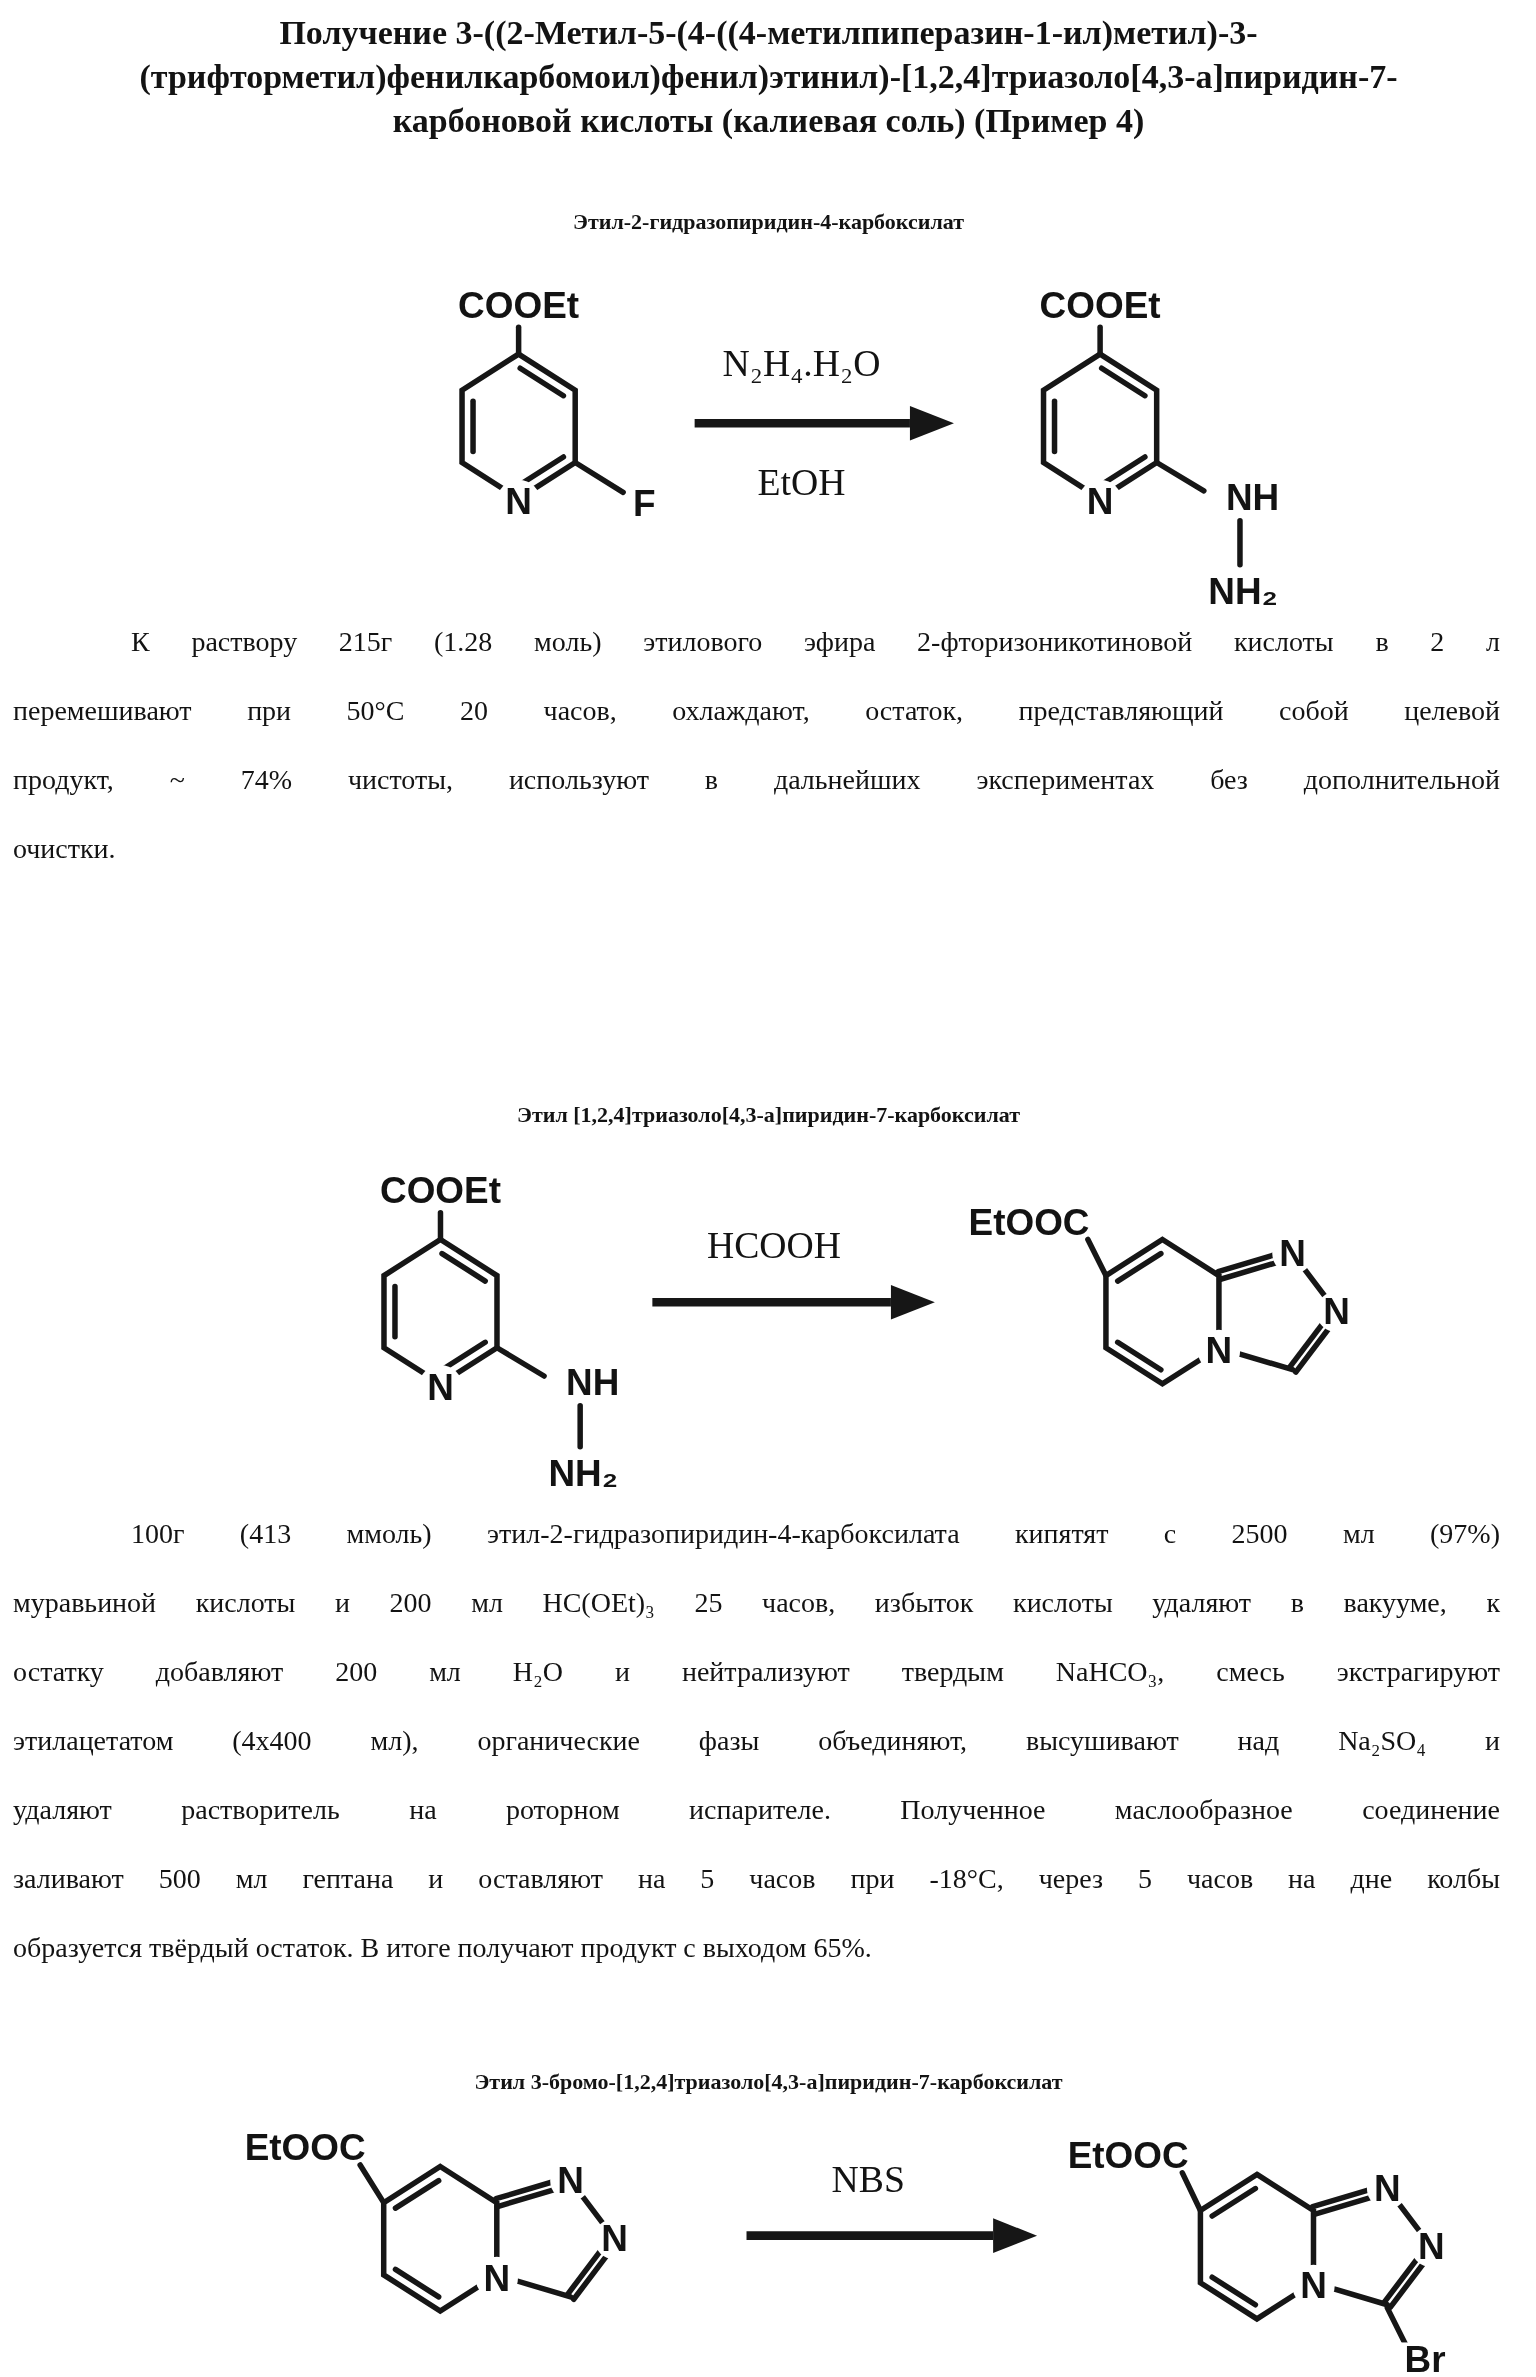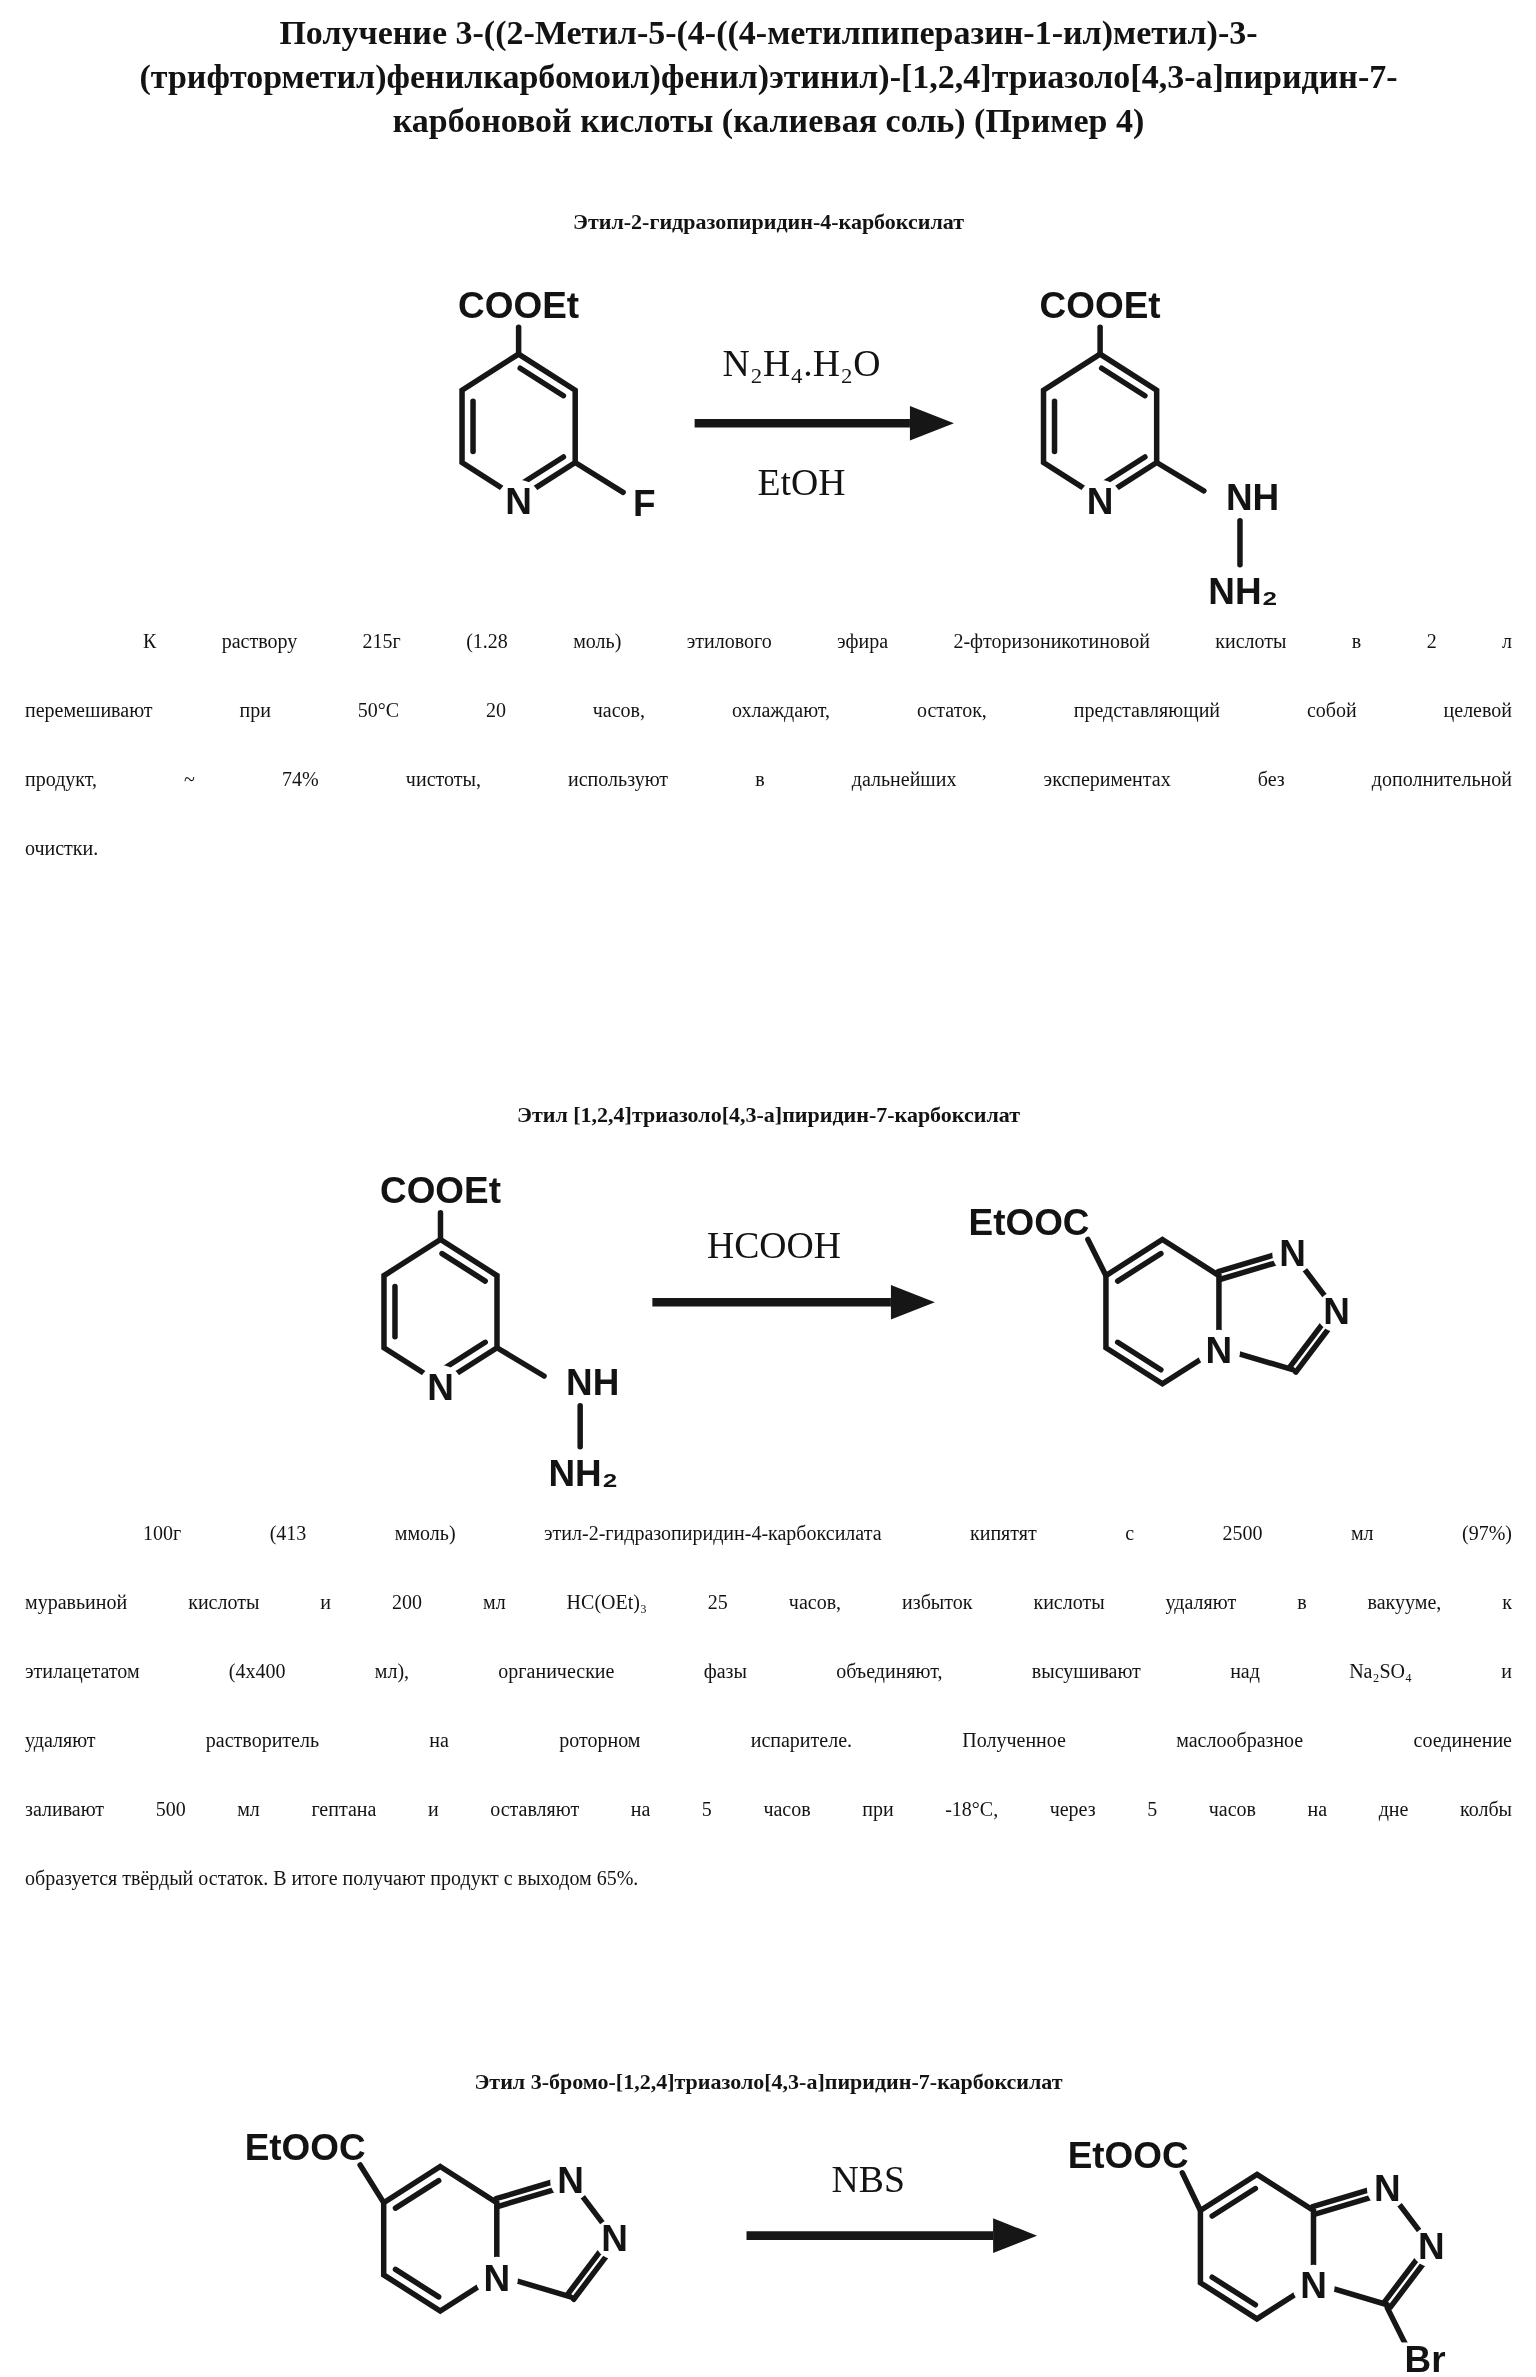--- a/index.html
+++ b/index.html
@@ -10,21 +10,21 @@
   }
   .abs{position:absolute;}
   .title{
     top:11px;left:22px;width:1493px;text-align:center;
     font-weight:bold;font-size:34px;line-height:44px;
   }
   .heading{
     left:22px;width:1493px;text-align:center;font-weight:bold;font-size:22px;
   }
   #h1{top:209px;} #h2{top:1102px;} #h3{top:2069px;}
-  .para{left:25px;width:1487px;font-size:20px;}
+  .para{left:13px;width:1487px;font-size:28px;}
   #p1{top:607px;} #p2{top:1499px;}
   .pline{
     height:69px;line-height:69px;
     text-align:justify;text-align-last:justify;
     white-space:nowrap;
   }
   .pline.first{text-indent:118px;}
   .pline.last{text-align-last:left;white-space:normal;}
   svg{position:absolute;left:0;}
   #scheme1{top:277px;} #scheme2{top:1161px;} #scheme3{top:2110px;}
@@ -148,20 +148,21 @@
     <circle class="mask" cx="1702" cy="192" r="26"></circle>
     <text class="atom" x="1702" y="208">N</text>
     <circle class="mask" cx="1552" cy="242" r="27"></circle>
     <text class="atom" x="1552" y="258">N</text>
   </g>
 </svg>
 
 <div id="p2" class="abs para">
   <div class="pline first">100г (413 ммоль) этил-2-гидразопиридин-4-карбоксилата кипятят с 2500 мл (97%)</div>
   <div class="pline">муравьиной кислоты и 200 мл HC(OEt)₃ 25 часов, избыток кислоты удаляют в вакууме, к</div>
+  <div class="pline">остатку добавляют 200 мл H₂O и нейтрализуют твердым NaHCO₃, смесь экстрагируют</div>
   <div class="pline">этилацетатом (4x400 мл), органические фазы объединяют, высушивают над Na₂SO₄ и</div>
   <div class="pline">удаляют растворитель на роторном испарителе. Полученное маслообразное соединение</div>
   <div class="pline">заливают 500 мл гептана и оставляют на 5 часов при -18°С, через 5 часов на дне колбы</div>
   <div class="pline last">образуется твёрдый остаток. В итоге получают продукт с выходом 65%.</div>
 </div>
 
 <div id="h3" class="abs heading">Этил 3-бромо-[1,2,4]триазоло[4,3-а]пиридин-7-карбоксилат</div>
 
 <svg id="scheme3" width="1537" height="267" viewBox="0 0 1956 340">
   <g>

